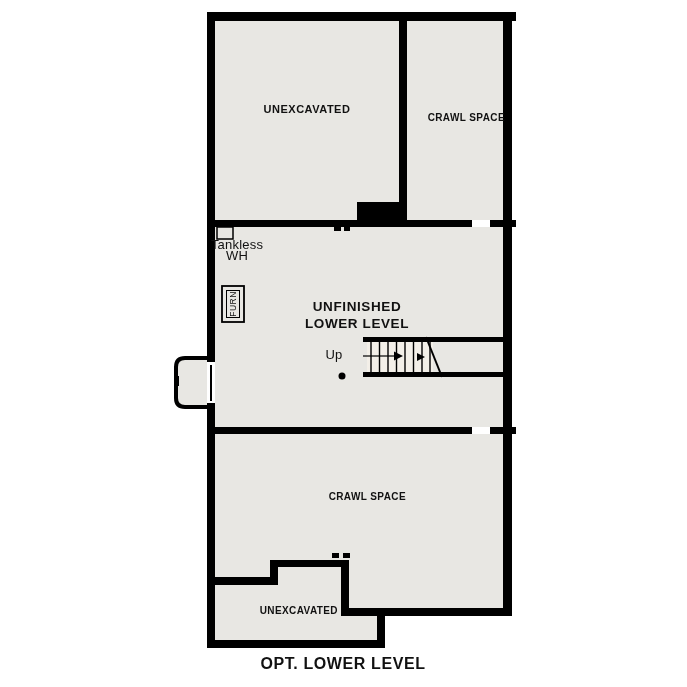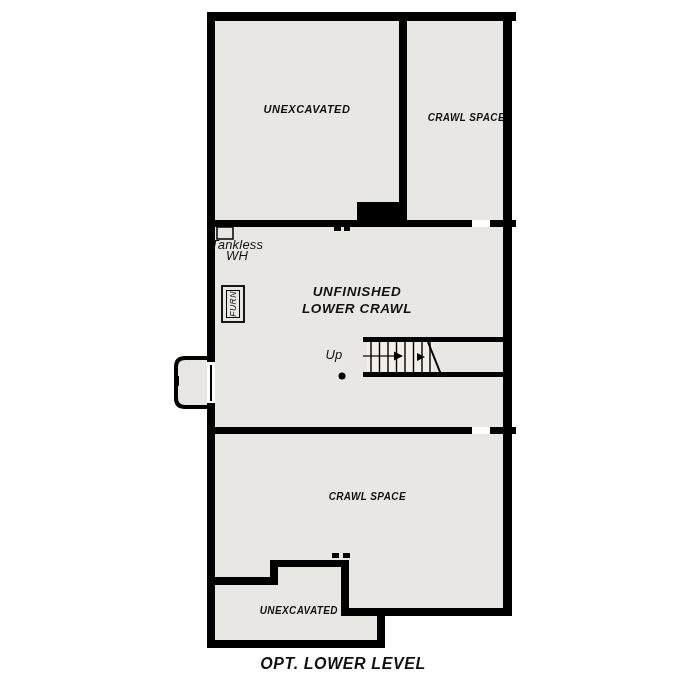--- a/index.html
+++ b/index.html
@@ -1,18 +1,18 @@
 <!DOCTYPE html>
 <html style="--wall: #000000; --room-fill: #e8e7e3; --stair-fill: #f3efe8; --background: #ffffff; --text: #111111;"><head>
 <meta charset="utf-8">
 <style>
   html,body{margin:0;padding:0;background:#fff;}
   #canvas{
     position:relative;width:561px;height:687px;background:var(--background,#fff);
-    font-family:"Liberation Sans",sans-serif;color:var(--text,#111);overflow:hidden;font-style:italic;
+    font-family:"Liberation Sans",sans-serif;color:var(--text,#111);overflow:hidden;
   }
   #plan-svg{position:absolute;left:0;top:0;}
   .fill-room{fill:var(--room-fill,#e8e7e3);}
   .fill-stair{fill:var(--stair-fill,#f3efe8);}
   .wall{fill:var(--wall,#000);}
   .gap{fill:var(--background,#fff);}
   .stroke-wall{stroke:var(--wall,#000);fill:none;}
   .thinline{stroke:var(--wall,#000);}
   .label{position:absolute;text-align:center;white-space:nowrap;}
   .room-label{font-weight:bold;font-size:10px;letter-spacing:.4px;text-align:right;}
@@ -87,23 +87,23 @@
     <rect x="217" y="227" width="16" height="12" class="fill-room stroke-wall" stroke-width="1.5"></rect>
 
     <rect x="222" y="286" width="22" height="36" class="fill-stair stroke-wall" stroke-width="1.8"></rect>
     <rect x="226.5" y="290.5" width="13" height="27" class="stroke-wall" stroke-width="1"></rect>
   </svg>
 
   <div class="label room-label-lg" style="left:215px;top:103px;width:184px;">UNEXCAVATED</div>
 
   <div class="label room-label" style="left:405px;top:112px;width:100px;">CRAWL SPACE</div>
 
-  <div class="label big-label" style="left:277px;top:283px;width:160px;">
+  <div class="label big-label" style="left:277px;top:298px;width:160px;">
     <div>UNFINISHED</div>
-    <div>LOWER CRAWL</div>
+    <div>LOWER LEVEL</div>
   </div>
 
   <div class="label small-label" style="left:208px;top:240px;width:58px;">
     <div>Tankless</div>
     <div>WH</div>
   </div>
 
   <div class="furn-box">
     <span class="furn-text">FURN</span>
   </div>

